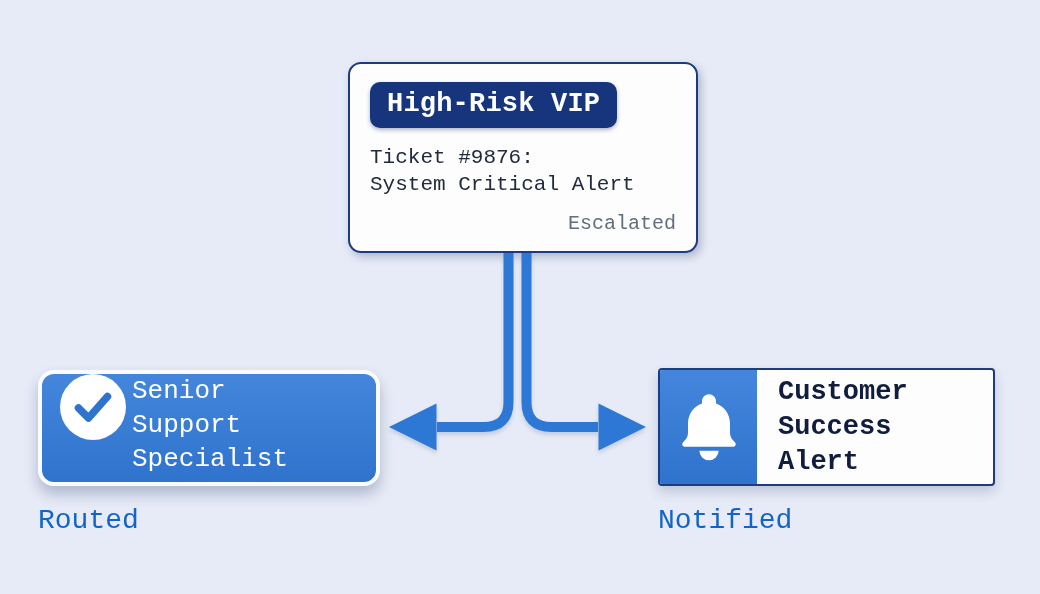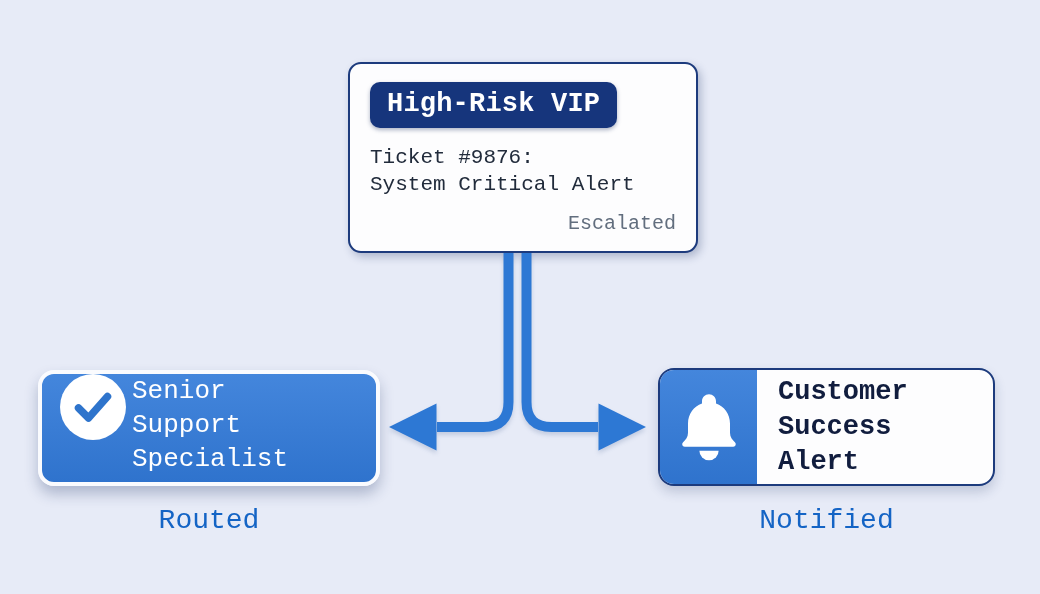--- a/index.html
+++ b/index.html
@@ -81,21 +81,21 @@
   .check-wrap { display: inline-flex; flex: 0 0 auto; }
 
   
   .card-right {
     position: absolute;
     left: 658px; top: 368px;
     width: 337px; height: 118px;
     box-sizing: border-box;
     background: var(--card-bg, #fdfdfe);
     border: 2.5px solid var(--navy, #1d3b7d);
-    border-radius: 16px;
+    border-radius: 4px;
     display: flex;
     overflow: hidden;
     box-shadow: 0 6px 12px rgba(30, 50, 100, 0.2);
   }
   .bell-section {
     flex: 0 0 97px;
     background: linear-gradient(180deg, #4486dc, #2f73cd);
     display: flex;
     align-items: center;
     justify-content: center;
@@ -109,21 +109,20 @@
     font-size: 27px;
     font-weight: 600;
     line-height: 35px;
     color: var(--alert-text, #111d3e);
   }
 
   
   .caption {
     position: absolute;
     top: 505px;
-    text-align: center;
     font-size: 28px;
     font-weight: 500;
     color: var(--label-blue, #1464c5);
   }
   .caption-left  { left: 38px;  width: 342px; }
   .caption-right { left: 658px; width: 337px; }
 </style>
 </head>
 <body>
 

